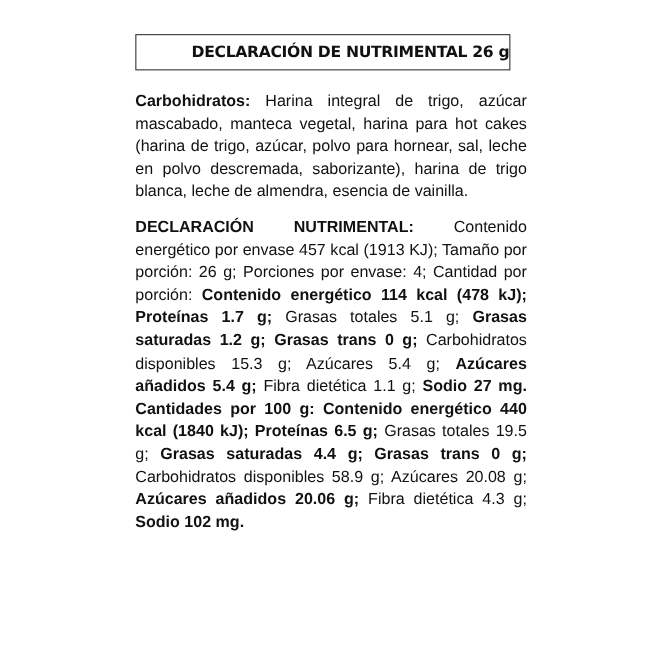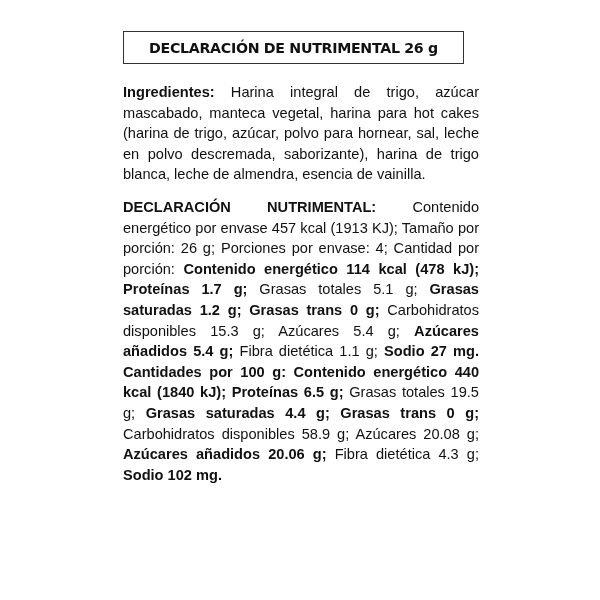--- a/index.html
+++ b/index.html
@@ -18,21 +18,21 @@
     .title-box {
       position: absolute;
       left: 123px;
       top: 31px;
       width: 341px;
       height: 33px;
       border: 1.5px solid #333333;
       box-sizing: border-box;
       display: flex;
       align-items: center;
-      justify-content: center;
+      justify-content: flex-end;
     }
     .title-text {
       font-family: "DejaVu Sans", sans-serif;
       font-weight: bold;
       font-size: 14.2px;
       letter-spacing: -0.3px;
       color: #111111;
       white-space: nowrap;
     }
     .content {
@@ -56,17 +56,17 @@
     }
   </style>
 </head>
 <body>
 
 <div class="title-box">
   <span class="title-text">DECLARACIÓN DE NUTRIMENTAL 26 g</span>
 </div>
 
 <div class="content">
-  <p class="para"><b>Ingredientes:</b><span> Harina integral de trigo, azúcar mascabado, manteca vegetal, harina para hot cakes (harina de trigo, azúcar, polvo para hornear, sal, leche en polvo descremada, saborizante), harina de trigo blanca, leche de almendra, esencia de vainilla.</span></p>
+  <p class="para"><b>Carbohidratos:</b><span> Harina integral de trigo, azúcar mascabado, manteca vegetal, harina para hot cakes (harina de trigo, azúcar, polvo para hornear, sal, leche en polvo descremada, saborizante), harina de trigo blanca, leche de almendra, esencia de vainilla.</span></p>
 
   <p class="para"><b>DECLARACIÓN NUTRIMENTAL:</b><span> Contenido energético por envase 457 kcal (1913 KJ); Tamaño por porción: 26 g; Porciones por envase: 4; Cantidad por porción: </span><b>Contenido energético 114 kcal (478 kJ); Proteínas 1.7 g;</b><span> Grasas totales 5.1 g; </span><b>Grasas saturadas 1.2 g; Grasas trans 0 g;</b><span> Carbohidratos disponibles 15.3 g; Azúcares 5.4 g; </span><b>Azúcares añadidos 5.4 g;</b><span> Fibra dietética 1.1 g; </span><b>Sodio 27 mg. Cantidades por 100 g: Contenido energético 440 kcal (1840 kJ); Proteínas 6.5 g;</b><span> Grasas totales 19.5 g; </span><b>Grasas saturadas 4.4 g; Grasas trans 0 g;</b><span> Carbohidratos disponibles 58.9 g; Azúcares 20.08 g; </span><b>Azúcares añadidos 20.06 g;</b><span> Fibra dietética 4.3 g; </span><b>Sodio 102 mg.</b></p>
 
 </div>
 
 </body></html>

